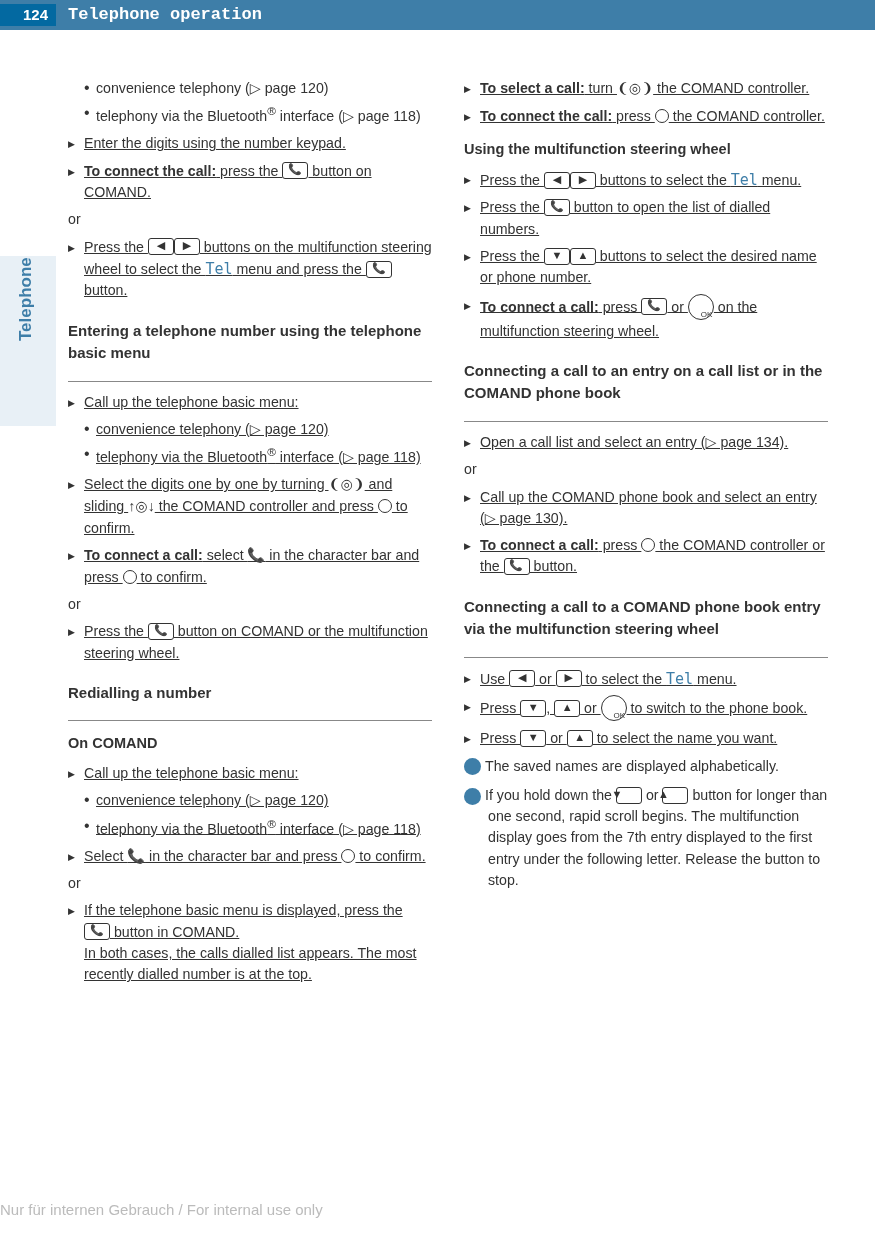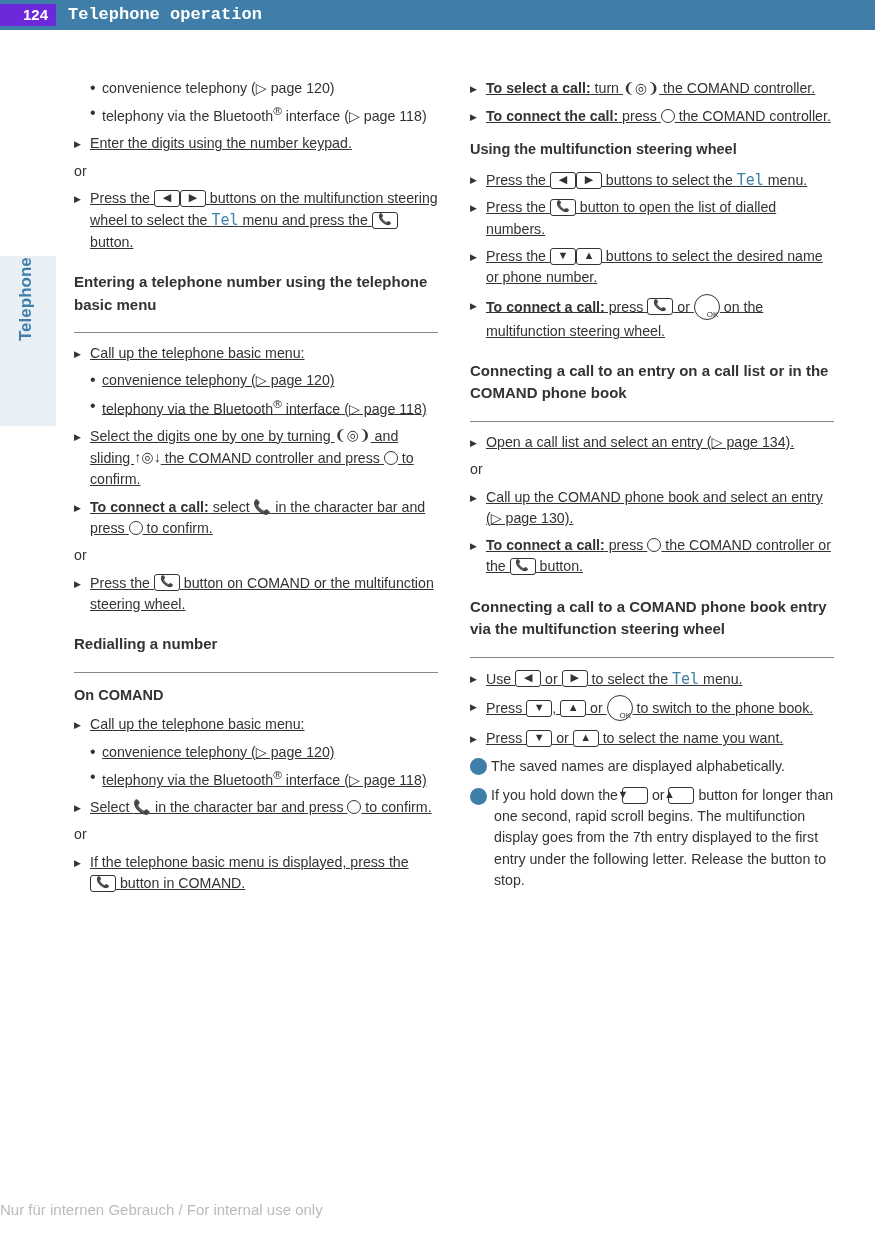--- a/index.html
+++ b/index.html
@@ -15,21 +15,21 @@
   }
   .header-bar {
     background: #3e7ea8;
     color: #fff;
     height: 30px;
     display: flex;
     align-items: center;
     width: 100%;
   }
   .page-num-box {
-    background: #6d28d9;
+    background: #0369a1;
     width: 56px;
     text-align: right;
     padding-right: 8px;
     font-weight: bold;
     font-size: 15px;
   }
   .header-title {
     font-weight: bold;
     font-size: 17px;
     padding-left: 12px;
@@ -49,21 +49,21 @@
     top: 85px;
     transform: rotate(-90deg);
     transform-origin: left top;
     color: #3e7ea8;
     font-weight: bold;
     font-size: 17px;
     white-space: nowrap;
   }
   .content {
     position: absolute;
-    left: 74px;
+    left: 68px;
     top: 78px;
     width: 760px;
     display: flex;
     gap: 32px;
   }
   .col {
     width: 368px;
   }
   .step-list { list-style: none; text-decoration: underline; }
   .step-list > li {
@@ -191,20 +191,23 @@
 
   <div class="col">
 
     <ul class="sub-list" style="margin-left:16px;margin-bottom:6px;">
       <li>convenience telephony (▷ page 120)</li>
       <li><span>telephony via the Bluetooth</span><sup>®</sup><span> interface (▷ page 118)</span></li>
     </ul>
 
     <ul class="step-list">
       <li>Enter the digits using the number keypad.</li>
+      <li>
+        <b>To connect the call:</b><span> press the </span><span class="tel-btn">📞</span><span> button on COMAND.</span>
+      </li>
     </ul>
     <div class="or">or</div>
     <ul class="step-list">
       <li>
         <span>Press the </span><span class="key-btn"><span class="arrow">◀</span></span><span class="key-btn"><span class="arrow">▶</span></span><span> buttons on the multifunction steering wheel to select the </span><span class="tel-word">Tel</span><span> menu and press the </span><span class="tel-btn">📞</span><span> button.</span>
       </li>
     </ul>
 
     <div class="h2">Entering a telephone number using the telephone basic menu</div>
 
@@ -242,20 +245,21 @@
         </ul>
       </li>
       <li>
         <span>Select </span><span>📞</span><span> in the character bar and press </span><span class="round-btn"></span><span> to confirm.</span>
       </li>
     </ul>
     <div class="or">or</div>
     <ul class="step-list">
       <li>
         <span>If the telephone basic menu is displayed, press the </span><span class="tel-btn">📞</span><span> button in COMAND.</span><br>
+        <span>In both cases, the calls dialled list appears. The most recently dialled number is at the top.</span>
       </li>
     </ul>
 
   </div>
 
   <div class="col">
 
     <ul class="step-list">
       <li>
         <b>To select a call:</b><span> turn </span><span class="dial-rot">❨◎❩</span><span> the COMAND controller.</span>

